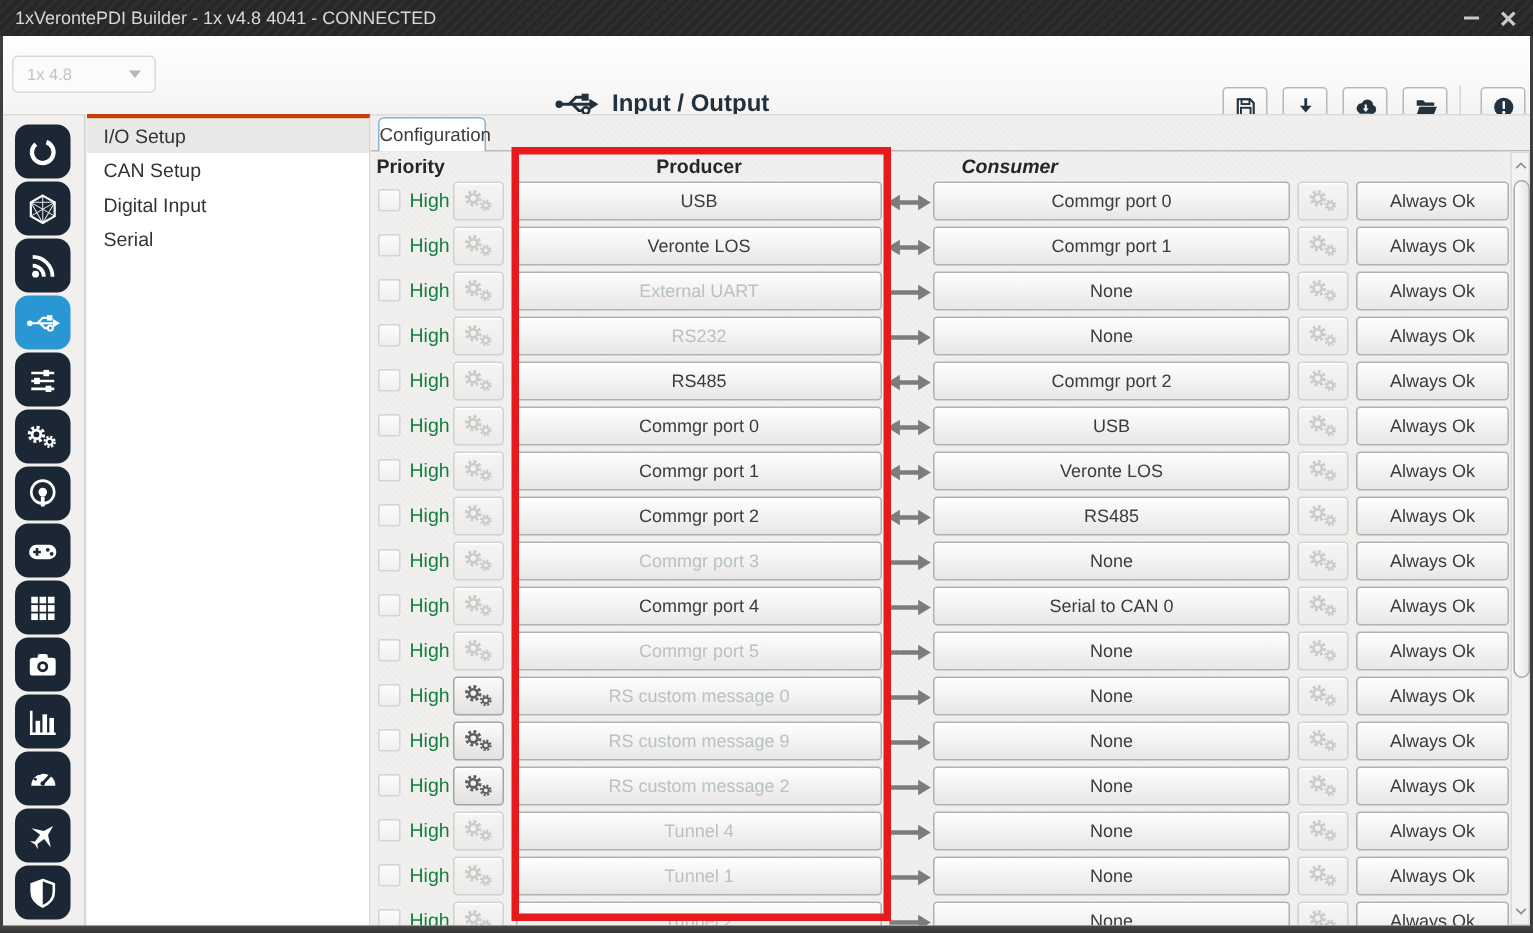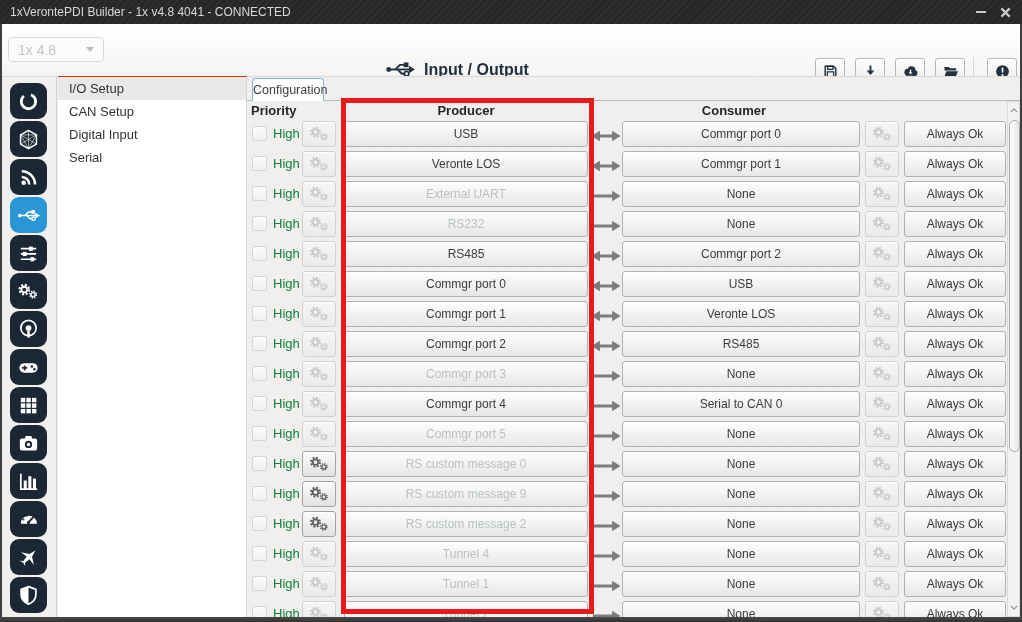--- a/index.html
+++ b/index.html
@@ -18,56 +18,56 @@
   .win-close svg{width:11px;height:11px;}
   
   .frame-l,.frame-r{position:absolute;top:24px;bottom:0;width:2px;background:#3f3e3e;z-index:40;}
   .frame-l{left:0;}.frame-r{right:0;}
   .frame-b{position:absolute;left:0;right:0;bottom:0;height:5px;background:linear-gradient(#4a4948,#343332);z-index:40;}
   
   .toolbar{position:absolute;left:2px;right:2px;top:24px;height:52px;
     background:linear-gradient(#ffffff,#f5f4f2);}
   .version-box{position:absolute;left:6px;top:13px;width:76px;height:23px;
     border:1px solid #dbdad8;border-radius:4px;background:#fbfbfa;
-    color:#c4c3c1;font-size:14px;display:flex;align-items:center;justify-content:space-between;padding:0 9px;}
+    color:#c4c3c1;font-size:11px;display:flex;align-items:center;justify-content:space-between;padding:0 9px;}
   .caret{width:0;height:0;border-left:4px solid transparent;border-right:4px solid transparent;border-top:5px solid #b9b8b6;}
-  .page-title{position:absolute;left:383px;top:36px;display:flex;align-items:center;gap:9px;
+  .page-title{position:absolute;left:367px;top:36px;display:flex;align-items:center;gap:9px;
     color:#22313f;font-weight:bold;font-size:16px;}
   .page-title svg{width:30px;height:19px;color:#22313f;}
   .tool-btn{position:absolute;top:34px;width:30px;height:27px;border:1px solid #b9b8b6;border-radius:3px;
     background:linear-gradient(#fefefe,#eceae8);box-shadow:inset 0 1px 0 #fff;
     display:flex;align-items:center;justify-content:center;color:#22313f;padding:0;cursor:pointer;}
   .tool-btn svg{width:17px;height:17px;}
   .tool-sep{position:absolute;left:971px;top:33px;width:1px;height:29px;background:#d6d5d3;}
   
   .rail{position:absolute;left:2px;top:76px;width:55px;bottom:5px;background:#f1f0ee;
     border-top:1px solid #dcdbd9;border-right:1px solid #d2d1cf;box-sizing:border-box;}
   .tile{width:37px;height:36px;border-radius:9px;background:#1b2734;margin:2px 0 0 8px;
     display:flex;align-items:center;justify-content:center;cursor:pointer;}
   .tile:first-child{margin-top:6px;}
   .tile.active{background:#2a97d4;}
   .tile svg{width:23px;height:23px;color:#ffffff;}
   
   .nav{position:absolute;left:58px;top:76px;width:189px;bottom:5px;background:#ffffff;
-    border-top:1px solid #c2410c;border-right:1px solid #d8d7d5;box-sizing:border-box;}
+    border-top:3px solid #c2410c;border-right:1px solid #d8d7d5;box-sizing:border-box;}
   .nav-item{height:23px;line-height:23px;padding-left:11px;font-size:13px;color:#333;cursor:pointer;}
   .nav-item.selected{background:#e9e8e6;}
   
   .main{position:absolute;left:247px;top:76px;right:2px;bottom:5px;overflow:hidden;
     background:#f1f0ee;border-top:1px solid #dcdbd9;box-sizing:border-box;}
   .main::before{content:"";position:absolute;inset:0;
     background:repeating-linear-gradient(45deg,rgba(0,0,0,.015) 0 1px,transparent 1px 3px);pointer-events:none;}
   .tabline{position:absolute;left:0;top:23px;right:0;height:1px;background:#bbbab8;}
   .tab{position:absolute;left:5px;top:1px;width:72px;height:23px;background:#fff;
     border:1px solid #83b6d7;border-bottom:none;border-radius:4px 4px 0 0;
     font-size:12.5px;color:#3c3c3c;text-align:center;line-height:22px;z-index:2;cursor:pointer;box-sizing:border-box;}
   .col-head{position:absolute;top:26px;font-size:13px;font-weight:bold;color:#262626;}
   .head-priority{left:4px;}
   .head-producer{left:97px;width:244px;text-align:center;}
-  .head-consumer{left:368px;width:238px;text-align:center;}
+  .head-consumer{left:394px;width:238px;font-style:italic;}
   
   .rows{position:absolute;left:0;top:42px;right:14px;bottom:0;overflow:hidden;}
   .row{position:relative;height:30px;}
   .row > *{position:absolute;box-sizing:border-box;}
   .cb{left:5px;top:7px;width:15px;height:15px;border:1px solid #d6d5d3;border-radius:2px;
     background:linear-gradient(#fcfcfb,#f0efee);}
   .high{left:26px;top:7px;font-size:13px;color:#15803d;}
   .btn{border:1px solid #b2b1af;border-radius:3px;background:linear-gradient(#fefefe,#e8e7e5);
     box-shadow:inset 0 1px 0 #fff;font-size:12px;color:#3c3c3c;font-family:inherit;cursor:pointer;padding:0;}
   .gearbtn{left:55px;top:2px;width:34px;height:26px;display:flex;align-items:center;justify-content:center;

